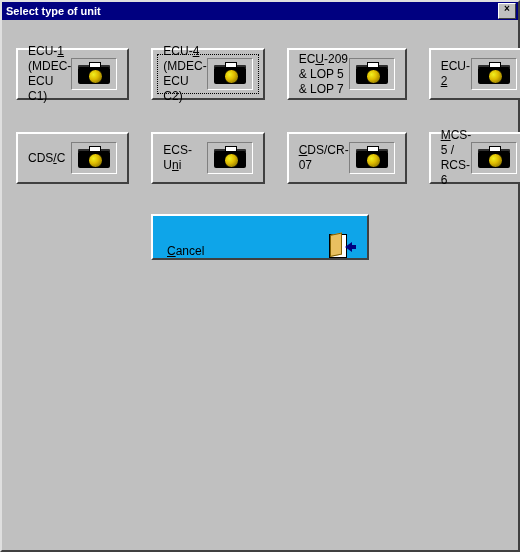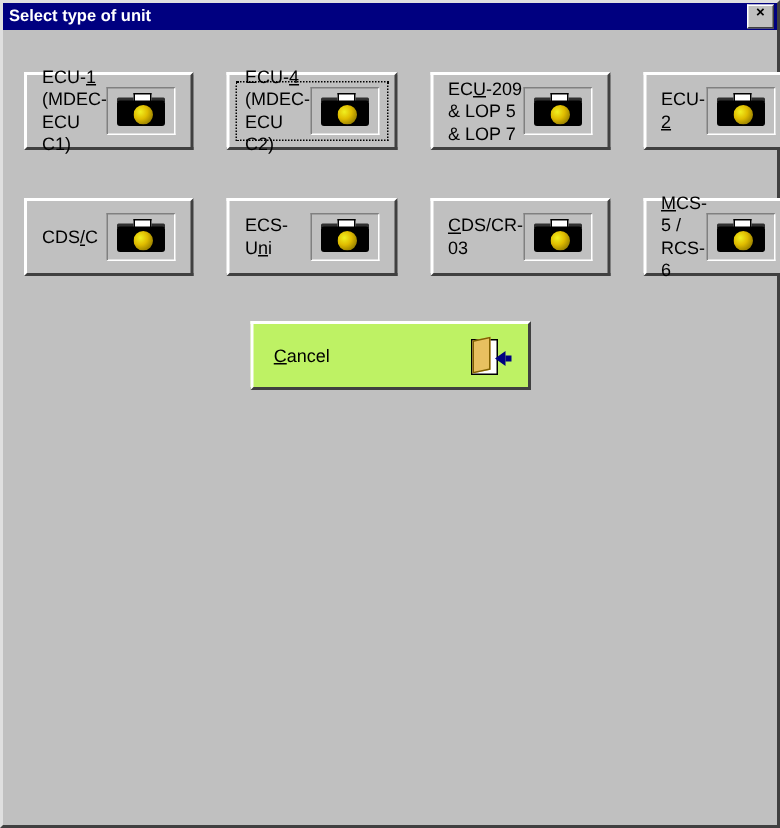--- a/index.html
+++ b/index.html
@@ -130,27 +130,27 @@
     width: 32px; height: 3px;
     background: #303030;
     border-radius: 1px 1px 0 0;
   }
 
   .cancel-row {
     display: flex;
     justify-content: center;
   }
   .cancel-btn {
-    width: 187px;
+    width: 218px;
     height: 46px;
-    background: #bef264;
+    background: #0ea5e9;
     border: 2px solid;
     border-color: #ffffff #404040 #404040 #ffffff;
     display: flex;
-    align-items: center;
+    align-items: flex-end;
     padding: 0 14px;
     box-sizing: border-box;
     cursor: pointer;
     position: relative;
   }
   .cancel-label {
     flex: 1;
     font-size: 12px;
   }
 
@@ -260,21 +260,21 @@
           <div class="icon-wrap">
             <div class="camera">
               <div class="topbar"></div>
               <div class="flash"></div>
               <div class="body"></div>
               <div class="lens"></div>
             </div>
           </div>
         </div>
         <div class="unit-btn">
-          <div class="unit-label"><span></span><span class="ul">C</span><span>DS/CR-03</span></div>
+          <div class="unit-label"><span></span><span class="ul">C</span><span>DS/CR-07</span></div>
           <div class="icon-wrap">
             <div class="camera">
               <div class="topbar"></div>
               <div class="flash"></div>
               <div class="body"></div>
               <div class="lens"></div>
             </div>
           </div>
         </div>
         <div class="unit-btn">

